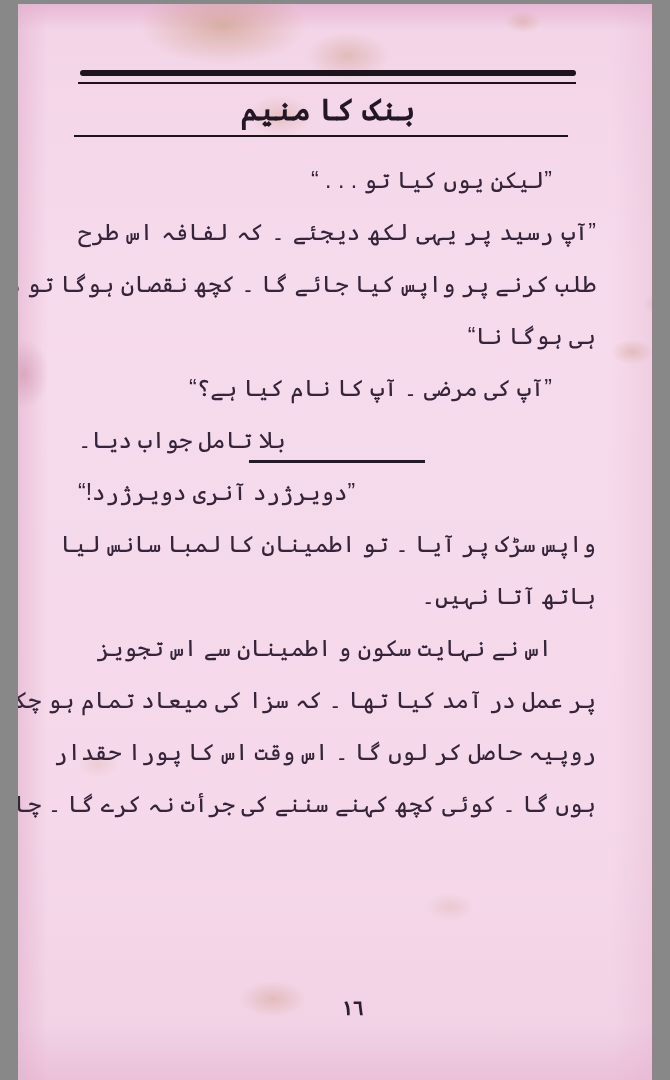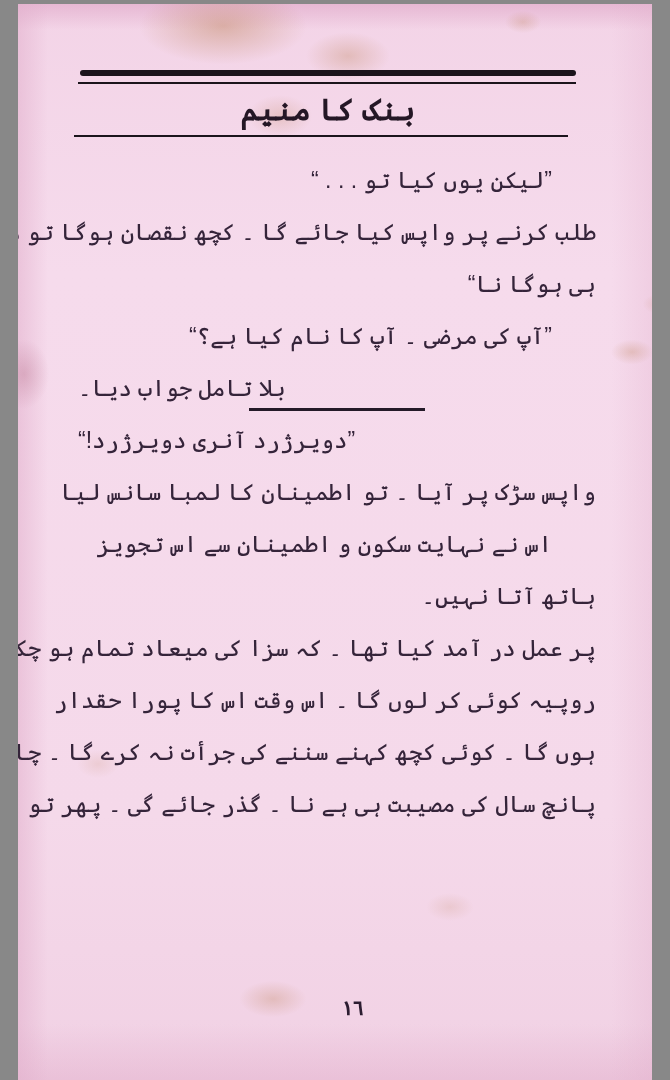--- a/index.html
+++ b/index.html
@@ -79,30 +79,30 @@
 
   <div class="rule rule-thick"></div>
   <div class="rule rule-thin1"></div>
 
   <div class="title">بنک کا منیم</div>
 
   <div class="rule rule-thin2"></div>
 
   <div class="textcol">
     <div class="l ind">”لیکن یوں کیا تو . . . “</div>
+    <div class="l full">”آپ رسید پر یہی لکھ دیجئے ۔ کہ لفافہ اس طرح</div>
     <div class="l full">طلب کرنے پر واپس کیا جائے گا ۔ کچھ نقصان ہوگا تو میرا</div>
     <div class="l">ہی ہوگا نا“</div>
     <div class="l ind">”آپ کی مرضی ۔ آپ کا نام کیا ہے؟“</div>
     <div class="l ctr">بلا تامل جواب دیا۔</div>
     <div class="sep"></div>
     <div class="l ctr">”دویرژرد آنری دویرژرد!“</div>
     <div class="l full">واپس سڑک پر آیا ۔ تو اطمینان کا لمبا سانس لیا</div>
+    <div class="l">ہاتھ آتا نہیں۔</div>
     <div class="l ind">اس نے نہایت سکون و اطمینان سے اس تجویز</div>
-    <div class="l">ہاتھ آتا نہیں۔</div>
     <div class="l full">پر عمل در آمد کیا تھا ۔ کہ سزا کی میعاد تمام ہو چکنے کے بعد اپنا</div>
-    <div class="l full">روپیہ کوئی کر لوں گا ۔ اس وقت اس کا پورا حقدار</div>
+    <div class="l full">روپیہ حاصل کر لوں گا ۔ اس وقت اس کا پورا حقدار</div>
     <div class="l full">ہوں گا ۔ کوئی کچھ کہنے سننے کی جرأت نہ کرے گا ۔ چار</div>
-    <div class="l full">پانچ سال کی مصیبت ہی ہے نا ۔ گذر جائے گی ۔ پھر تو</div>
   </div>
 
   <div class="pageno">۱۶</div>
 
 </div>
 
 </body></html>

